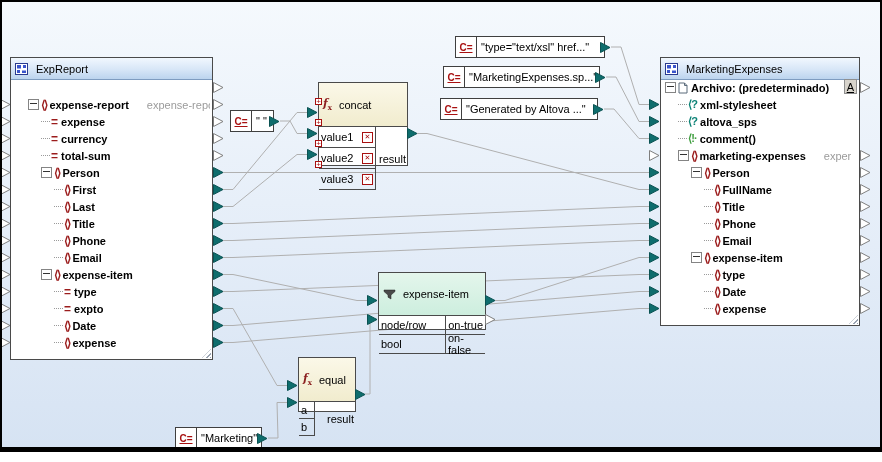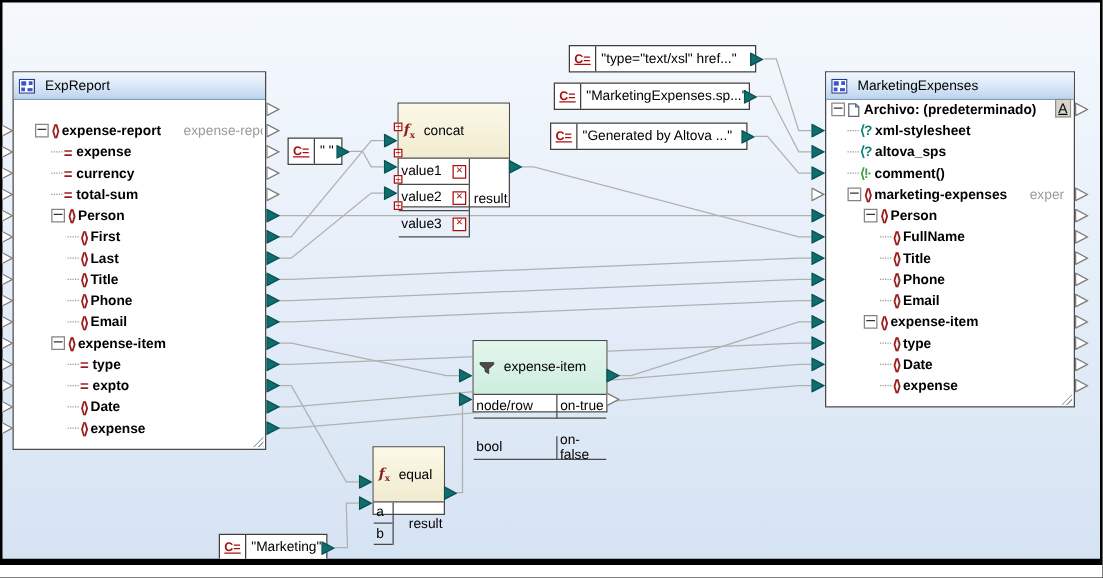--- a/index.html
+++ b/index.html
@@ -502,21 +502,21 @@
             <svg width="13" height="11">
               <path d="M1,1 h11 v1.5 l-4,3.5 v4 l-3,-1.8 v-2.2 l-4,-3.5 Z" fill="#4a4a4a" stroke="#222" stroke-width="0.5"></path>
             </svg>
           </span>
           <span>expense-item</span>
         </div>
         <div style="display: flex; height: 19px;">
           <div class="fcell" style="width: 62px;">node/row</div>
           <div class="fcell" style="flex: 1 1 0%; border-left: 1px solid rgb(74, 74, 74); justify-content: flex-end;">on-true</div>
         </div>
-        <div style="display: flex; height: 19px; margin-top: 14px;">
+        <div style="display: flex; height: 19px;">
           <div class="fcell" style="width: 62px;">bool</div>
           <div class="fcell" style="flex: 1 1 0%; border-left: 1px solid rgb(74, 74, 74); justify-content: flex-end;">on-false</div>
         </div>
       </div>
       <svg width="11" height="11" class="arrow" style="left: 365px; top: 293px;">
         <polygon points="0.5,0.5 10,5.5 0.5,10.5" fill="#0e6d6d" stroke="#0a5252"></polygon>
       </svg>
       <svg width="11" height="11" class="arrow" style="left: 483px; top: 293px;">
         <polygon points="0.5,0.5 10,5.5 0.5,10.5" fill="#0e6d6d" stroke="#0a5252"></polygon>
       </svg>

